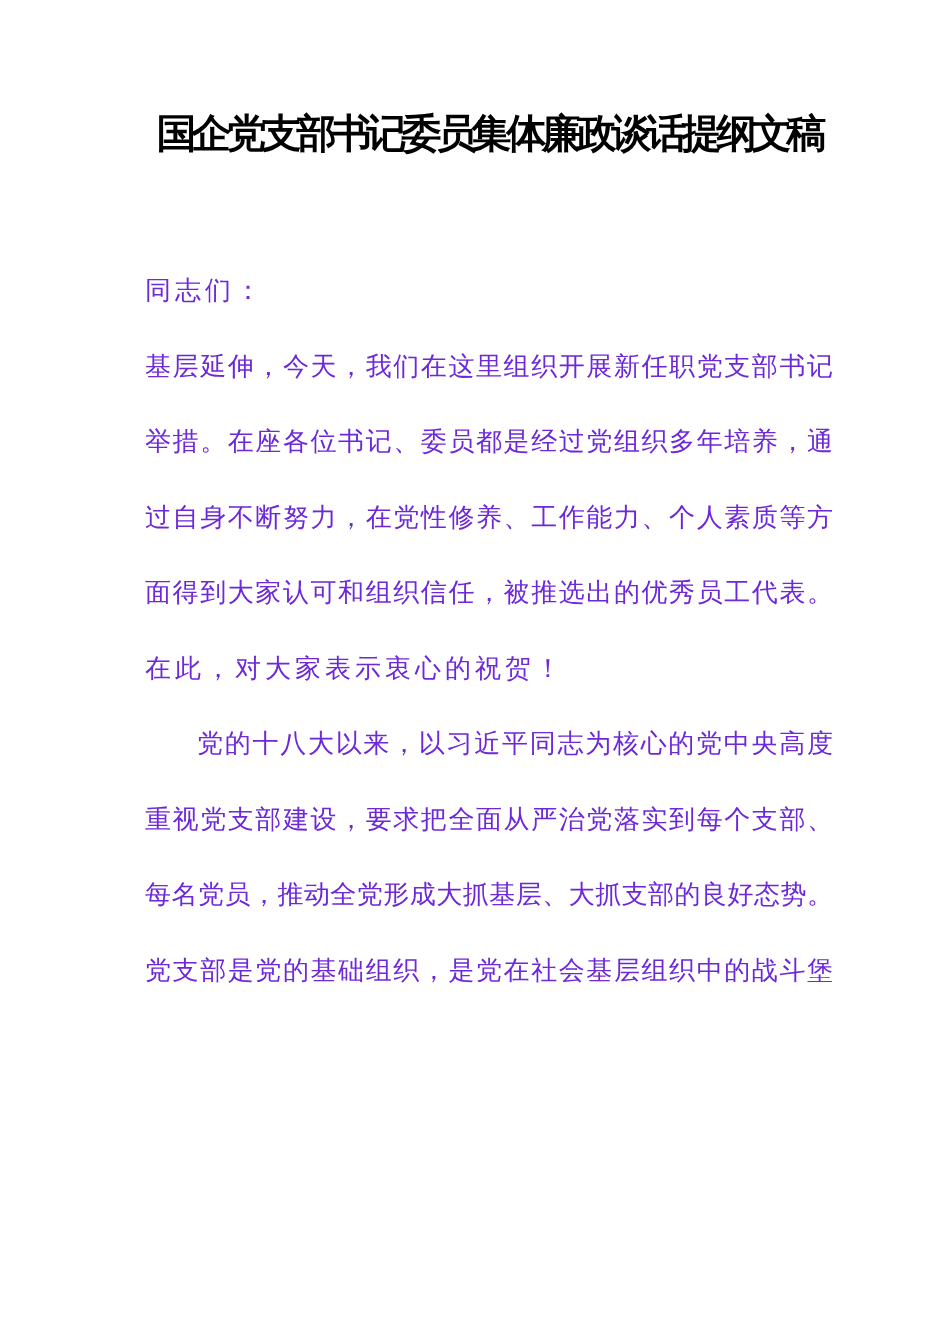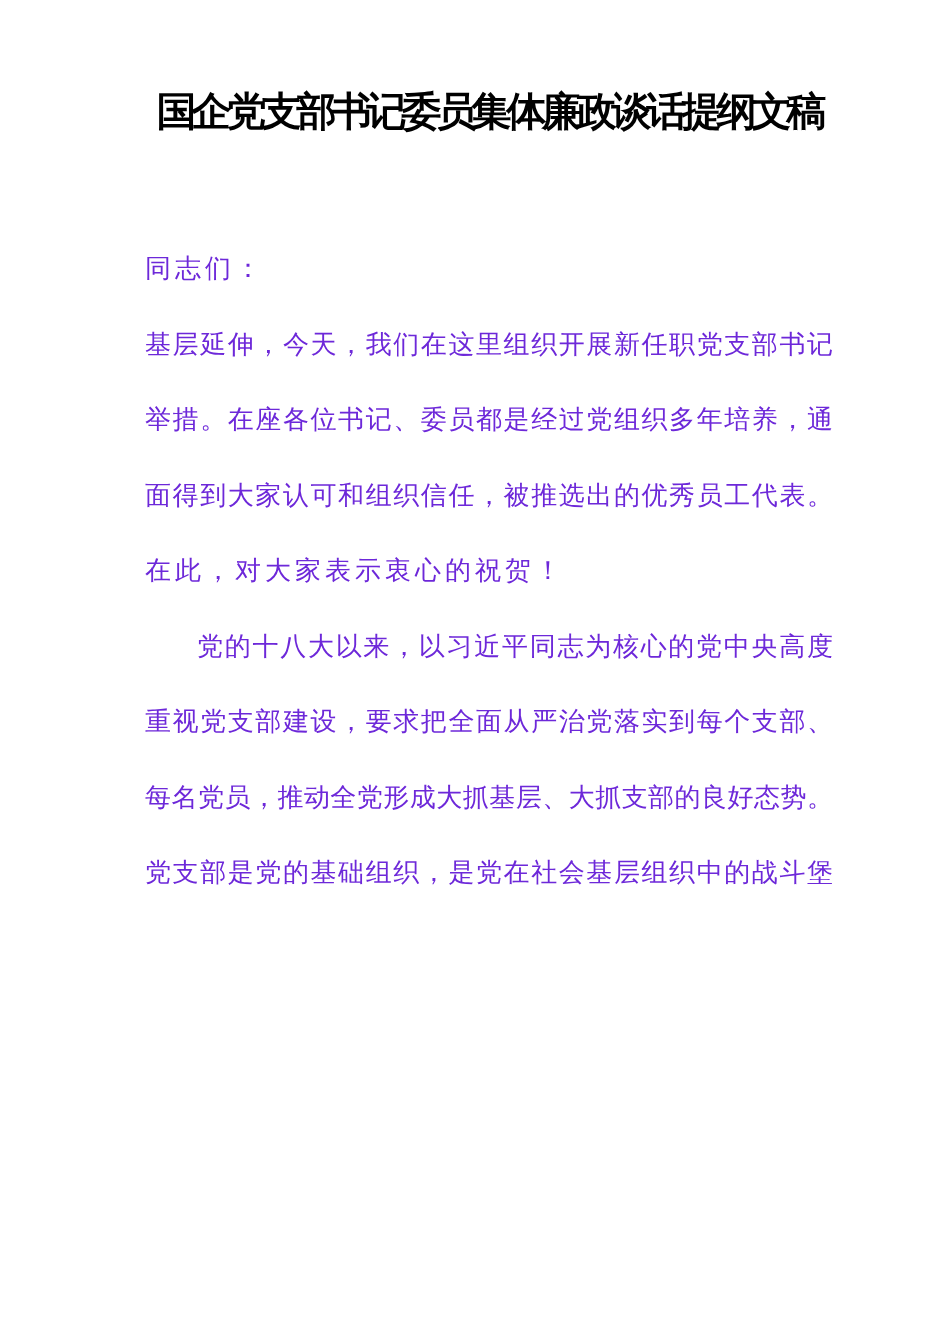--- a/index.html
+++ b/index.html
@@ -15,21 +15,21 @@
     overflow: hidden;
     font-family: "Liberation Serif", serif;
   }
   .content {
     position: absolute;
     left: 145px;
     top: 0;
     width: 688px;
   }
   .doc-title {
-    margin-top: 84px;
+    margin-top: 106px;
     line-height: 54px;
     font-size: 40px;
     font-weight: bold;
     letter-spacing: -5px;
     text-align: center;
     color: #000000;
     font-family: "Liberation Sans", sans-serif;
     white-space: nowrap;
   }
   .doc-body {
@@ -59,20 +59,21 @@
 </head>
 <body>
 
 <div class="page">
   <div class="content">
     <div class="doc-title">国企党支部书记委员集体廉政谈话提纲文稿</div>
     <div class="doc-body">
       <div class="text-line plain">同志们：</div>
       <div class="text-line just">基层延伸，今天，我们在这里组织开展新任职党支部书记</div>
       <div class="text-line just">举措。在座各位书记、委员都是经过党组织多年培养，通</div>
+      <div class="text-line just">过自身不断努力，在党性修养、工作能力、个人素质等方</div>
       <div class="text-line just">面得到大家认可和组织信任，被推选出的优秀员工代表。</div>
       <div class="text-line plain">在此，对大家表示衷心的祝贺！</div>
       <div class="text-line just indent">党的十八大以来，以习近平同志为核心的党中央高度</div>
       <div class="text-line just">重视党支部建设，要求把全面从严治党落实到每个支部、</div>
       <div class="text-line just">每名党员，推动全党形成大抓基层、大抓支部的良好态势。</div>
       <div class="text-line just">党支部是党的基础组织，是党在社会基层组织中的战斗堡</div>
     </div>
   </div>
 </div>
 

